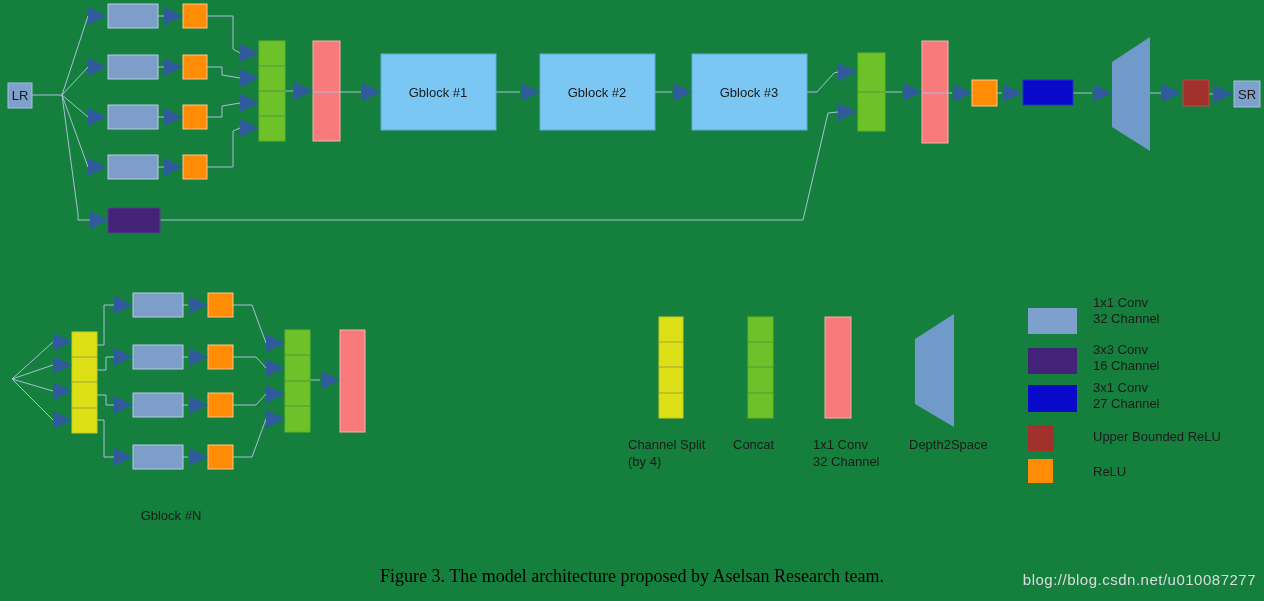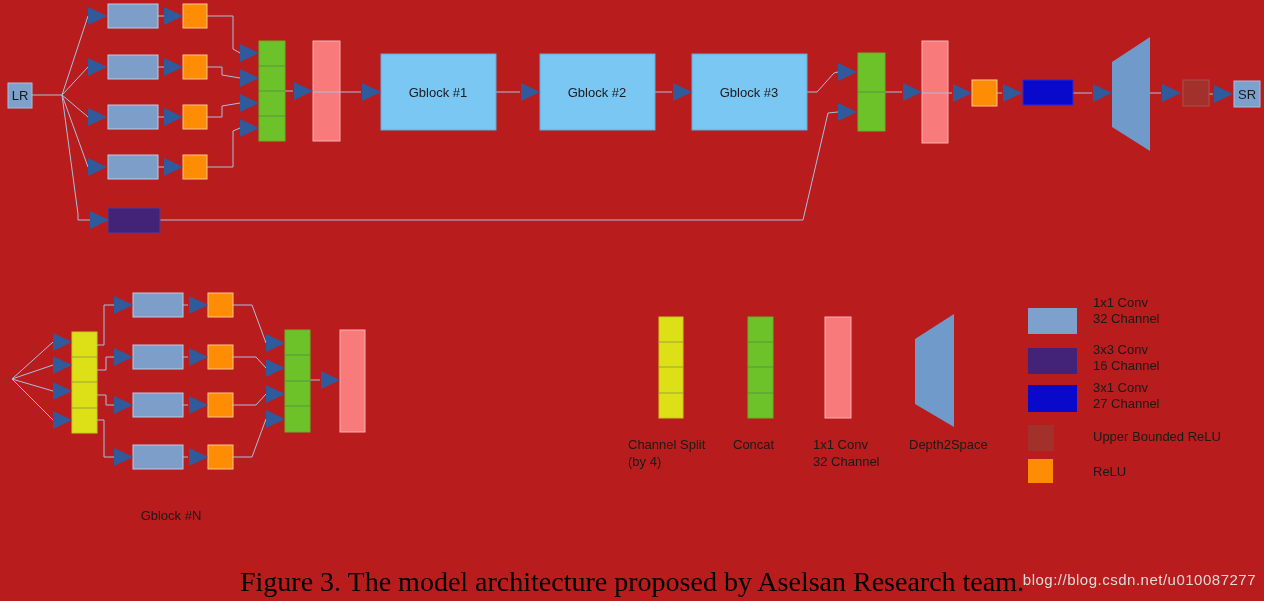--- a/index.html
+++ b/index.html
@@ -1,36 +1,36 @@
 <!DOCTYPE html>
 <html><head>
 <meta charset="utf-8">
 <style>
   html,body{margin:0;padding:0;background:#ffffff;}
-  #stage{position:relative;width:1264px;height:601px;background:#b91c1c;overflow:hidden;
+  #stage{position:relative;width:1264px;height:601px;background:#15803d;overflow:hidden;
          font-family:"Liberation Sans",sans-serif;}
   svg{position:absolute;left:0;top:0;}
   .ln{fill:none;stroke:#A9BFDC;stroke-width:1;}
   .ar{fill:#2F5B9D;stroke:none;}
   .f-io{fill:#7DA0CC;stroke:#A9BFDC;stroke-width:1;}
   .f-conv{fill:#7D9EC9;stroke:#BCCCE4;stroke-width:1;}
   .f-relu{fill:#FF8C05;stroke:#FFC58A;stroke-width:1;}
   .f-gb{fill:#7BC7F3;stroke:#61ABD9;stroke-width:1;}
   .f-cc{fill:#6CC228;stroke:#64B424;stroke-width:1;}
   .f-pk{fill:#F97A7B;stroke:#FBB0B1;stroke-width:1;}
   .f-pu{fill:#432377;stroke:#5A3A8E;stroke-width:1;}
   .f-nv{fill:#0909CB;stroke:#2A2AD6;stroke-width:1;}
   .f-rd{fill:#A1312A;stroke:#B04E47;stroke-width:1;}
   .f-tz{fill:#6F9AC9;stroke:none;}
   .f-yl{fill:#DDDF17;stroke:#C9CB25;stroke-width:1;}
   .dv{stroke:rgba(60,85,100,0.40);stroke-width:1;}
   .t13{font-size:13px;fill:#1A1A1A;}
   .caption{position:absolute;left:0;top:566px;width:1264px;height:35px;}
   .caption-text{position:absolute;left:50%;transform:translateX(-50%);top:0;white-space:nowrap;
-                font-family:"Liberation Serif",serif;font-size:28px;color:#000000;}
+                font-family:"Liberation Serif",serif;font-size:18px;color:#000000;}
   .watermark{position:absolute;right:8px;top:5px;white-space:nowrap;
              font-size:15px;color:#DCDCDC;letter-spacing:0.5px;}
 </style>
 </head>
 <body>
 
 <div id="stage">
 <svg width="1264" height="566" viewBox="0 0 1264 566">
 
   <polyline class="ln" points="32,95 62,95"></polyline>

